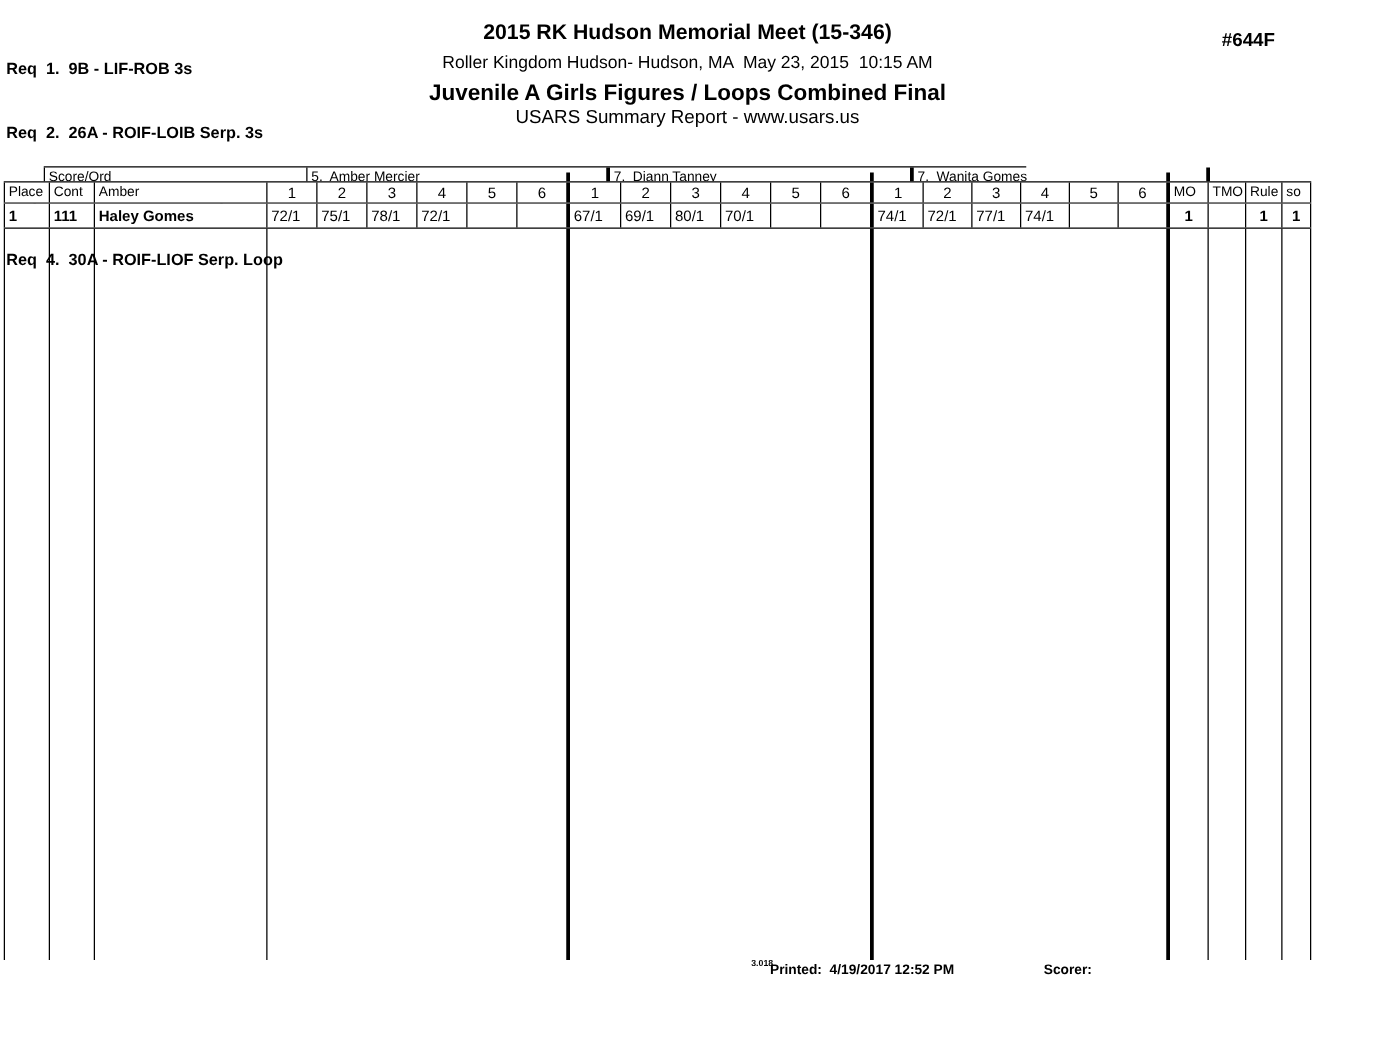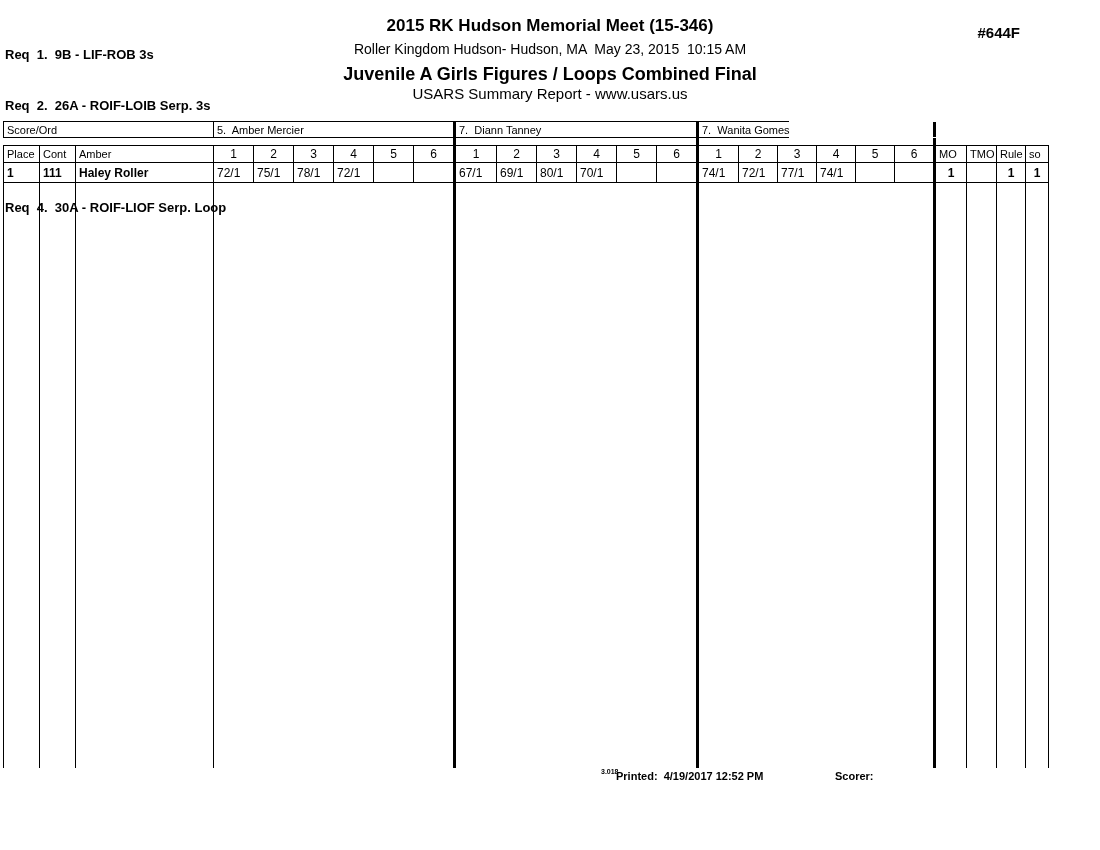--- a/index.html
+++ b/index.html
@@ -14,21 +14,21 @@
   .titleblock { position:absolute; left:250px; width:600px; top:16px; text-align:center; }
   .t-title { font-size:17px; font-weight:bold; white-space:pre; }
   .t-venue { font-size:14px; margin-top:5px; white-space:pre; }
   .t-event { font-size:18px; font-weight:bold; margin-top:7px; white-space:pre; }
   .t-sub   { font-size:15px; margin-top:0; white-space:pre; }
 
   .code { position:absolute; right:80px; top:24px; font-weight:bold; font-size:15px; }
 
   
   .trow { position:absolute; left:3px; display:flex; border-top:1px solid #000; border-bottom:1px solid #000; background:#fff; }
-  .row1 { top:121px; height:17px; width:786px; }
+  .row1 { top:133px; height:17px; width:786px;margin-left:32px; }
   .row2 { top:145px; height:18px; width:1046px; }
   .row3 { top:163px; height:20px; width:1046px; border-top:none; }
 
   .cell { flex:0 0 auto; height:100%; border-left:1px solid #000; display:flex; align-items:center;
           padding-left:3px; font-size:12px; white-space:pre; overflow:hidden; }
   .nobl { border-left:none; }
   .br { border-right:1px solid #000; }
   .cc { justify-content:center; padding-left:0; }
   .sm { font-size:11px; }
   .b { font-weight:bold; }
@@ -114,21 +114,21 @@
     <div class="sep"></div>
     <div class="cell w30 sm nobl">MO</div>
     <div class="cell w30 sm">TMO</div>
     <div class="cell w29 sm">Rule</div>
     <div class="cell w24 sm br">so</div>
   </div>
 
   <div class="trow row3">
     <div class="cell w36 b">1</div>
     <div class="cell w36 b">111</div>
-    <div class="cell w138 b">Haley Roller</div>
+    <div class="cell w138 b">Haley Gomes</div>
 
     <div class="cell w40">72/1</div>
     <div class="cell w40">75/1</div>
     <div class="cell w40">78/1</div>
     <div class="cell w40">72/1</div>
     <div class="cell w40"></div>
     <div class="cell w40"></div>
     <div class="sep"></div>
     <div class="cell w40 nobl">67/1</div>
     <div class="cell w40">69/1</div>

